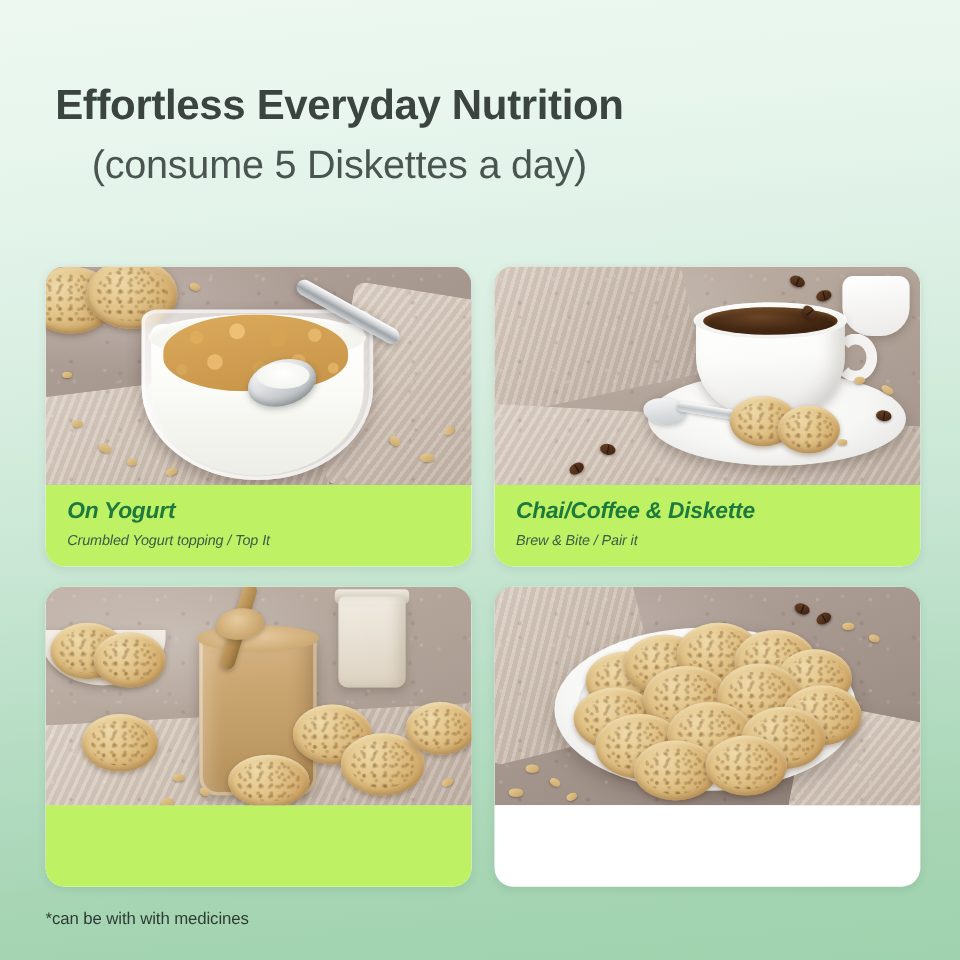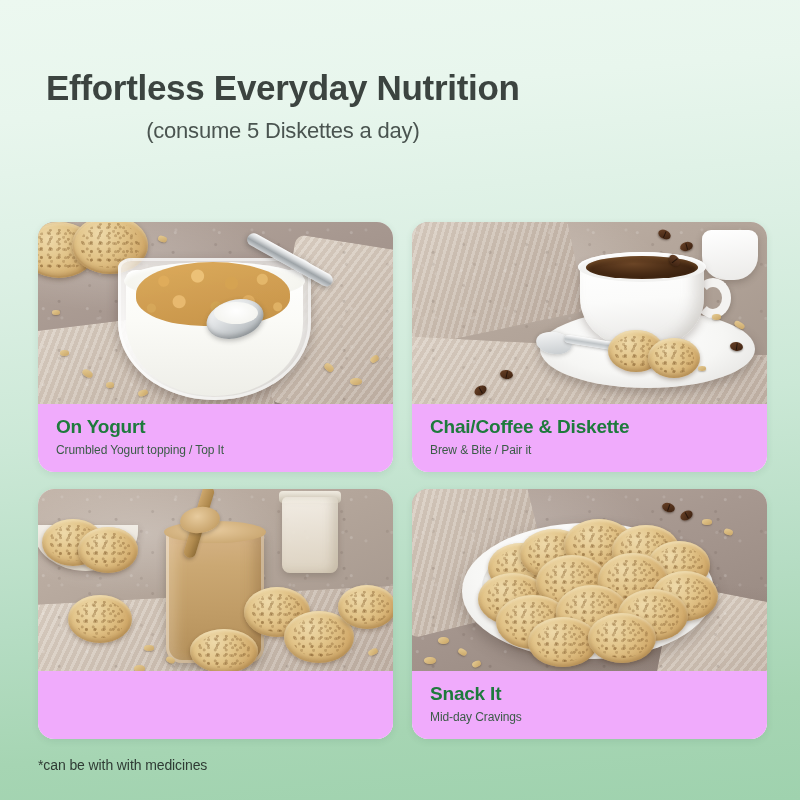--- a/index.html
+++ b/index.html
@@ -30,21 +30,21 @@
     font-size: 35px;
     font-weight: bold;
     color: #3c4440;
     letter-spacing: -0.3px;
     line-height: 1.12;
     white-space: nowrap;
   }
 
   .page-subtitle {
     margin-top: 12px;
-    font-size: 22px;
+    font-size: 33px;
     color: #4a5450;
     letter-spacing: -0.2px;
     line-height: 1.1;
     white-space: nowrap;
   }
 
   
   .card-grid {
     position: absolute;
     left: 38px;
@@ -70,21 +70,22 @@
   .card-photo {
     position: relative;
     height: 182px;
     overflow: hidden;
     flex: none;
   }
 
   .card-caption {
     flex: 1;
     padding: 12px 14px 0 18px;
-    background: #f0abfc;
+    background: #bef264;
+    font-style: italic;
   }
 
   .card-title {
     font-size: 19px;
     font-weight: bold;
     color: #1e7a3c;
     letter-spacing: -0.2px;
     line-height: 1.2;
     white-space: nowrap;
   }
@@ -555,21 +556,17 @@
         <div class="crumb" style="left:46px;  top:160px; width:9px;  height:6px; transform:rotate(30deg);"></div>
         <div class="crumb" style="left:12px;  top:168px; width:12px; height:7px;"></div>
         <div class="crumb" style="left:60px;  top:172px; width:9px;  height:6px; transform:rotate(-24deg);"></div>
         <div class="crumb" style="left:290px; top:30px;  width:10px; height:6px;"></div>
         <div class="crumb" style="left:312px; top:40px;  width:9px;  height:6px; transform:rotate(18deg);"></div>
 
         <div class="bean" style="left:250px; top:14px; transform:rotate(20deg);"></div>
         <div class="bean" style="left:268px; top:22px; transform:rotate(-28deg);"></div>
       </div>
     </div>
-    <div class="card-caption">
-      <div class="card-title">Snack It</div>
-      <div class="card-sub">Mid-day Cravings</div>
-    </div>
   </div>
 
 </div>
 
 <div class="footnote">*can be with with medicines</div>
 
 </body></html>

